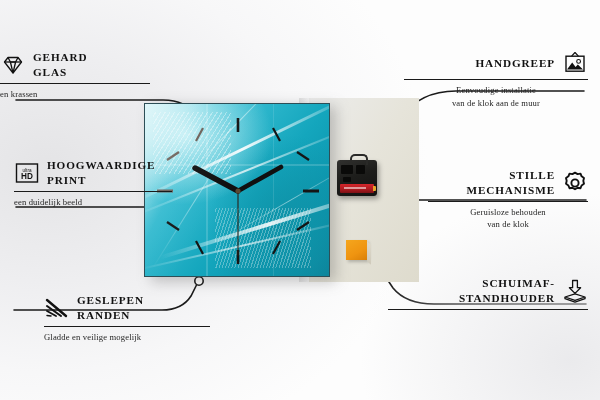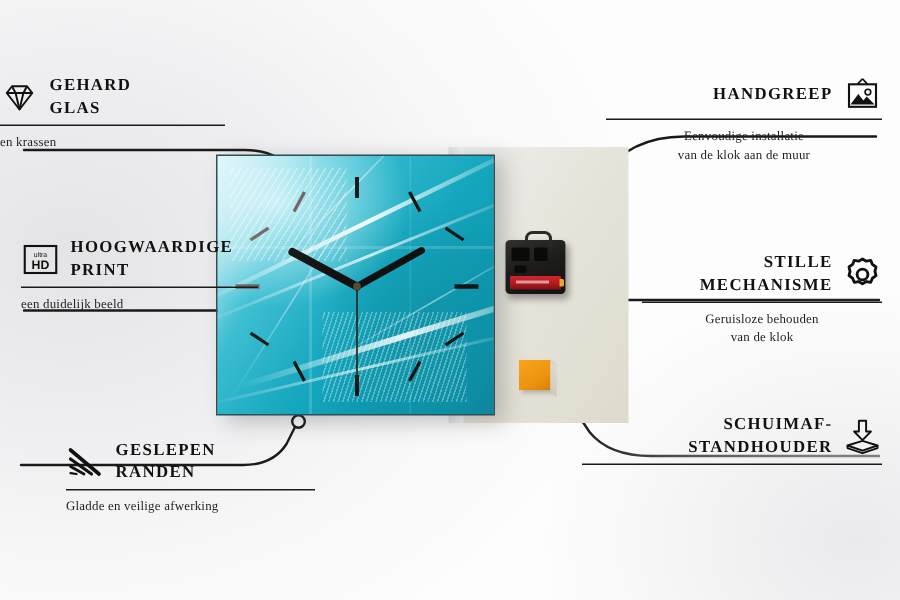--- a/index.html
+++ b/index.html
@@ -274,21 +274,21 @@
         </g>
           </svg>
       </span>
       <div class="ttl">
         <div>GESLEPEN</div>
         <div>RANDEN</div>
       </div>
     </div>
     <div class="rule"></div>
     <div class="desc">
-      <div>Gladde en veilige afwerking</div>
+      <div>Gladde en veilige mogelijk</div>
     </div>
   </div>
 
   <div class="feat right" id="f-handgreep">
     <div class="hdr">
       <div class="ttl">
         <div>HANDGREEP</div>
       </div>
       <span class="ico">
         <svg viewBox="0 0 26 26">

